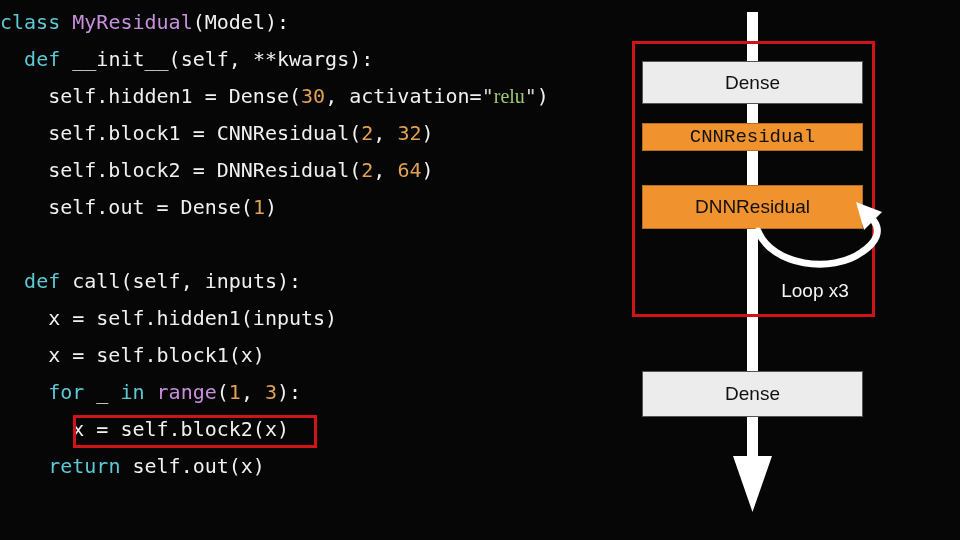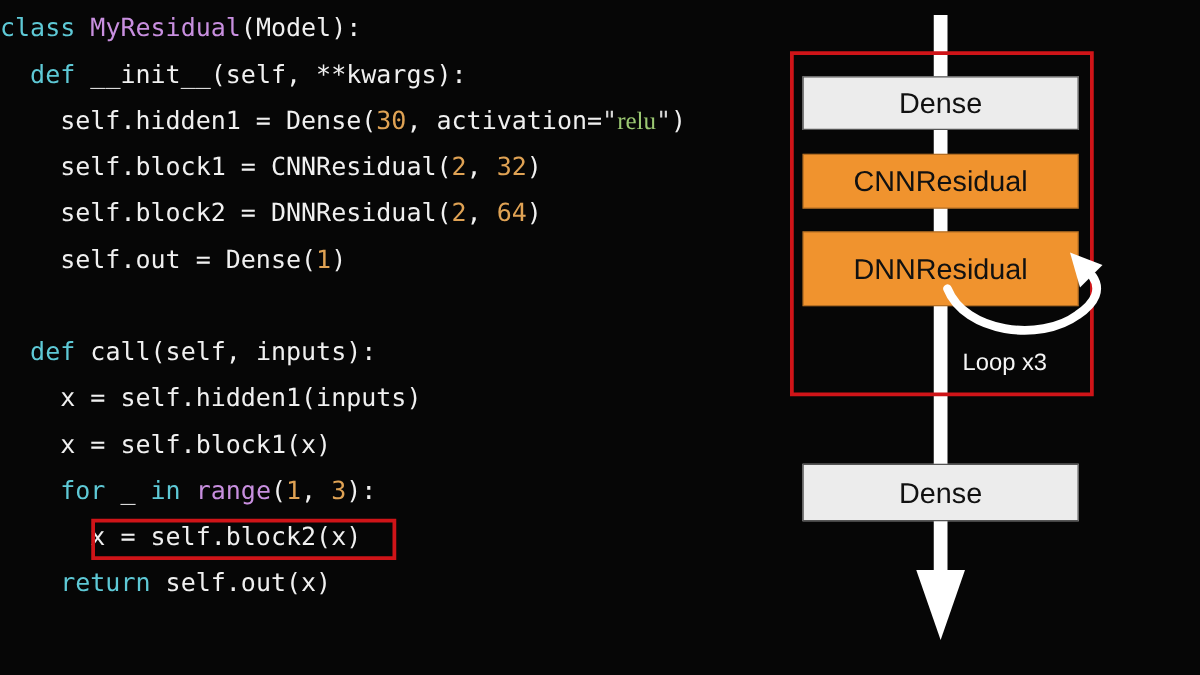--- a/index.html
+++ b/index.html
@@ -28,37 +28,37 @@
   .code-frame{
     position:absolute;left:73px;top:415px;width:244px;height:33px;
     border:3px solid var(--highlight_red,#c8151a);
     box-sizing:border-box;
   }
   
   .flow-svg{position:absolute;left:600px;top:0;width:360px;height:540px;}
   .dblock{
     position:absolute;left:642px;width:221px;
     display:flex;align-items:center;justify-content:center;
-    font-size:23px;color:#111;
+    font-size:19px;color:#111;
     box-sizing:border-box;
   }
   .dense{background:var(--box_gray,#ececec);border:1px solid #555;}
   .residual{background:var(--box_orange,#f0932e);border:1px solid rgba(0,0,0,0.25);}
   .dbox-1{top:61px;height:43px;}
-  .dbox-2{top:123px;height:44px;}
-  .dbox-3{top:185px;height:60px;}
+  .dbox-2{top:123px;height:28px;font-family:Liberation Mono, monospace;}
+  .dbox-3{top:185px;height:44px;}
   .dbox-4{top:371px;height:46px;}
   .diagram-frame{
     position:absolute;left:632px;top:41px;width:243px;height:276px;
     border:3px solid var(--highlight_red,#c8151a);
     box-sizing:border-box;
   }
   .loop-label{
     position:absolute;left:770px;top:280px;width:90px;
-    font-size:19px;color:#f5f5f5;
+    text-align:center;font-size:19px;color:#f5f5f5;
   }
 </style>
 </head>
 <body>
 
 <div class="stage">
 
   <div class="code-block"><div class="code-line"><span class="tk-k">class</span><span class="tk-p"> </span><span class="tk-c">MyResidual</span><span class="tk-p">(Model):</span></div><div class="code-line"><span class="tk-p">  </span><span class="tk-k">def</span><span class="tk-p"> __init__(self, **kwargs):</span></div><div class="code-line"><span class="tk-p">    self.hidden1 = Dense(</span><span class="tk-n">30</span><span class="tk-p">, activation=</span><span class="tk-q">"</span><span class="tk-s">relu</span><span class="tk-q">"</span><span class="tk-p">)</span></div><div class="code-line"><span class="tk-p">    self.block1 = CNNResidual(</span><span class="tk-n">2</span><span class="tk-p">, </span><span class="tk-n">32</span><span class="tk-p">)</span></div><div class="code-line"><span class="tk-p">    self.block2 = DNNResidual(</span><span class="tk-n">2</span><span class="tk-p">, </span><span class="tk-n">64</span><span class="tk-p">)</span></div><div class="code-line"><span class="tk-p">    self.out = Dense(</span><span class="tk-n">1</span><span class="tk-p">)</span></div><div class="code-line">&nbsp;</div><div class="code-line"><span class="tk-p">  </span><span class="tk-k">def</span><span class="tk-p"> call(self, inputs):</span></div><div class="code-line"><span class="tk-p">    x = self.hidden1(inputs)</span></div><div class="code-line"><span class="tk-p">    x = self.block1(x)</span></div><div class="code-line"><span class="tk-p">    </span><span class="tk-k">for</span><span class="tk-p"> _ </span><span class="tk-k">in</span><span class="tk-p"> </span><span class="tk-c">range</span><span class="tk-p">(</span><span class="tk-n">1</span><span class="tk-p">, </span><span class="tk-n">3</span><span class="tk-p">):</span></div><div class="code-line"><span class="tk-p">      x = self.block2(x)</span></div><div class="code-line"><span class="tk-p">    </span><span class="tk-k">return</span><span class="tk-p"> self.out(x)</span></div></div>
   <div class="code-frame"></div>
 

